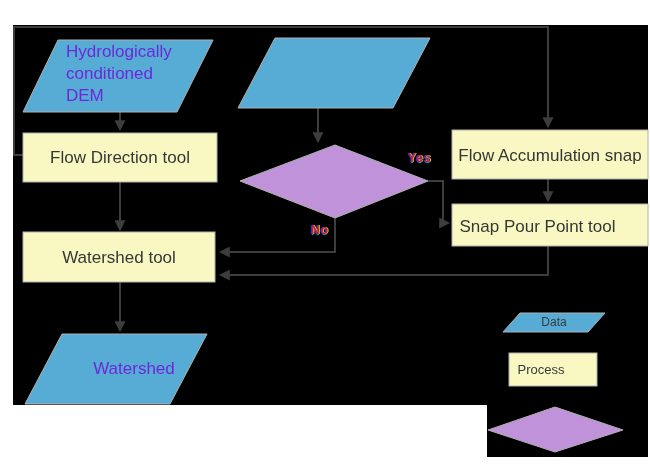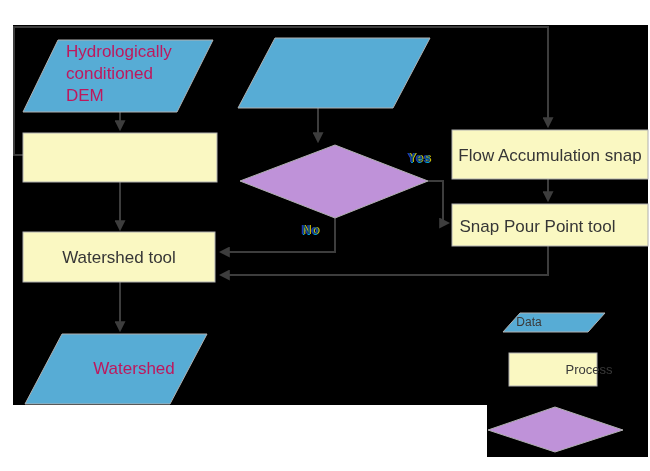--- a/index.html
+++ b/index.html
@@ -9,24 +9,24 @@
   }
   .canvas-bg { position:absolute; background:#000000; }
   #canvas-main { left:13px; top:25px; width:635px; height:380px; }
   #canvas-legend { left:487px; top:405px; width:161px; height:52px; }
   svg.layer { position:absolute; left:0; top:0; }
   .lbl {
     position:absolute; color:#363636; font-size:17px;
     line-height:22px; white-space:pre-line;
   }
   .center { text-align:center; }
-  .on-blue { color:#be185d; }
+  .on-blue { color:#6d28d9; }
   .edge-label {
     position:absolute; font-size:12px; font-weight:bold; letter-spacing:1px;
-    color:#0c4a6e;
+    color:#be185d;
     text-shadow: 1px 0 0 #d8c400, -1px 0 0 #2430c8, 0 1px 0 #00a0e0;
   }
   .legend-lbl { position:absolute; font-size:13px; line-height:15px; color:#3a3a3a; text-align:center; }
 </style>
 </head>
 <body>
 
 <div id="stage">
 
   <div id="canvas-main" class="canvas-bg"></div>
@@ -65,29 +65,30 @@
       <rect x="509" y="353" width="88" height="33" fill="#faf8c2"></rect>
       <polygon points="555,407 623,430 555,452 488,430" fill="#bf92d9"></polygon>
     </g>
   </svg>
 
   <div class="lbl on-blue" style="left:66px; top:41px;">Hydrologically
 conditioned
 DEM</div>
 
 
+  <div class="lbl center" style="left:23px; top:147px; width:194px;">Flow Direction tool</div>
 
   <div class="lbl center" style="left:452px; top:145px; width:196px;">Flow Accumulation snap</div>
 
   <div class="lbl center" style="left:452px; top:216px; width:171px;">Snap Pour Point tool</div>
 
 
   <div class="lbl center" style="left:23px; top:247px; width:192px;text-align:center;">Watershed tool</div>
 
   <div class="lbl on-blue center" style="left:59px; top:358px; width:150px;">Watershed</div>
 
   <div class="edge-label" style="left:408px; top:151px;">Yes</div>
-  <div class="edge-label" style="left:302px; top:223px;">No</div>
+  <div class="edge-label" style="left:311px; top:223px;">No</div>
 
-  <div class="legend-lbl" style="left:478px; top:315px; width:102px; font-size:12px;">Data</div>
-  <div class="legend-lbl" style="left:509px; top:362px; width:64px;padding-left:48px;">Process</div>
+  <div class="legend-lbl" style="left:503px; top:315px; width:102px; font-size:12px;">Data</div>
+  <div class="legend-lbl" style="left:509px; top:362px; width:64px;">Process</div>
 
 </div>
 
 </body></html>

